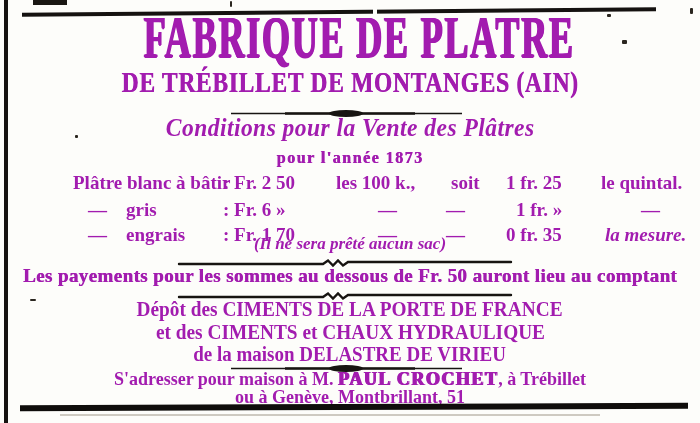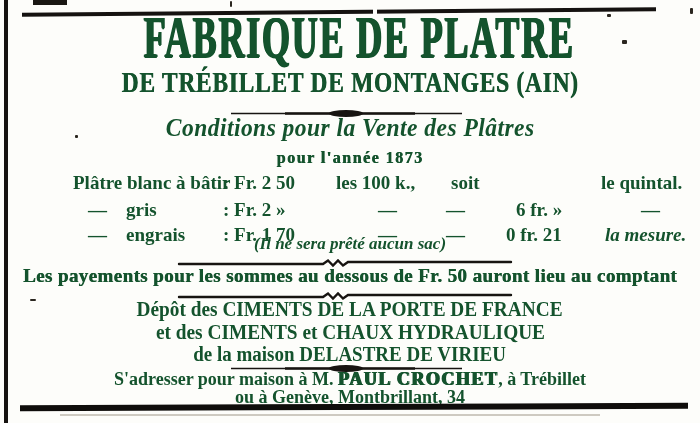--- a/index.html
+++ b/index.html
@@ -1,20 +1,20 @@
 <!DOCTYPE html>
 <html><head>
 <meta charset="utf-8">
 <style>
   html,body{margin:0;padding:0;background:#e8e6e0;}
   .page{
     position:relative;width:700px;height:423px;margin:0 auto;
     background:#fdfdfa;overflow:hidden;
     font-family:"Liberation Serif","DejaVu Serif",serif;
-    color:#14532d;
+    color:#a21caf;
   }
   
   .left-rule{position:absolute;left:4px;top:0;width:4px;height:423px;background:#161310;}
   .top-rule{position:absolute;left:22px;top:10px;width:634px;height:4px;background:#151210;transform:rotate(-0.5deg);}
   .top-rule-gap{position:absolute;left:373px;top:6px;width:4px;height:10px;background:#fdfdfa;}
   .bottom-rule{position:absolute;left:20px;top:404px;width:668px;height:6px;background:#0f0d0b;transform:rotate(-0.2deg);}
   .bottom-echo{position:absolute;left:60px;top:414px;width:540px;height:2px;background:#b9b3a8;opacity:.7;}
   .fragment{position:absolute;left:33px;top:0;width:34px;height:5px;background:#1a1713;}
   .speck{position:absolute;background:#2a261f;border-radius:1px;}
   .sp1{left:607px;top:14px;width:4px;height:3px;}
@@ -120,38 +120,39 @@
   </div>
   <div class="row year-line">
     <span class="scale">pour l'année 1873</span>
   </div>
 
   <div class="price-row pr1">
     <span class="cell-label">Plâtre blanc à bâtir</span>
     <span class="cell-price">: Fr. 2 50</span>
     <span class="cell-c3">les 100 k.,</span>
     <span class="cell-c4">soit</span>
+    <span class="cell-price2">1 fr. 25</span>
     <span class="cell-unit2">le quintal.</span>
   </div>
   <div class="price-row pr2">
     <span class="cell-dash">—</span>
     <span class="cell-label">gris</span>
-    <span class="cell-price">: Fr. 2 »</span>
+    <span class="cell-price">: Fr. 6 »</span>
     <span class="cell-c3">—</span>
     <span class="cell-c4">—</span>
-    <span class="cell-price2">6 fr. »</span>
+    <span class="cell-price2">1 fr. »</span>
     <span class="cell-unit2">—</span>
   </div>
   <div class="price-row pr3">
     <span class="cell-dash">—</span>
     <span class="cell-label">engrais</span>
     <span class="cell-price">: Fr. 1 70</span>
     <span class="cell-c3">—</span>
     <span class="cell-c4">—</span>
-    <span class="cell-price2">0 fr. 21</span>
+    <span class="cell-price2">0 fr. 35</span>
     <span class="cell-unit2">la mesure.</span>
   </div>
 
   <div class="row sac-note">(Il ne sera prêté aucun sac)</div>
 
   <div class="orn orn-w1">
     <svg width="336" height="10" viewBox="0 0 336 10">
       <path d="M2 6 H146 l5 -3.5 5 5 5 -5 5 5 5 -3.5 H334" stroke="#171411" stroke-width="2.4" fill="none" stroke-linecap="round"></path>
     </svg>
   </div>
@@ -180,17 +181,17 @@
     <svg width="233" height="9" viewBox="0 0 233 9">
       <line x1="1" y1="4.5" x2="232" y2="4.5" stroke="#171411" stroke-width="1.6"></line>
       <line x1="55" y1="4.5" x2="185" y2="4.5" stroke="#171411" stroke-width="2.6"></line>
       <ellipse cx="116" cy="4.5" rx="17" ry="3.4" fill="#171411"></ellipse>
     </svg>
   </div>
 
   <div class="row contact-1">
     <span>S'adresser pour maison à M. </span><span class="contact-name">PAUL CROCHET</span><span>, à Trébillet</span>
   </div>
-  <div class="row contact-2">ou à Genève, Montbrillant, 34</div>
+  <div class="row contact-2">ou à Genève, Montbrillant, 51</div>
 
   <div class="bottom-rule"></div>
   <div class="bottom-echo"></div>
 </div>
 
 </body></html>

